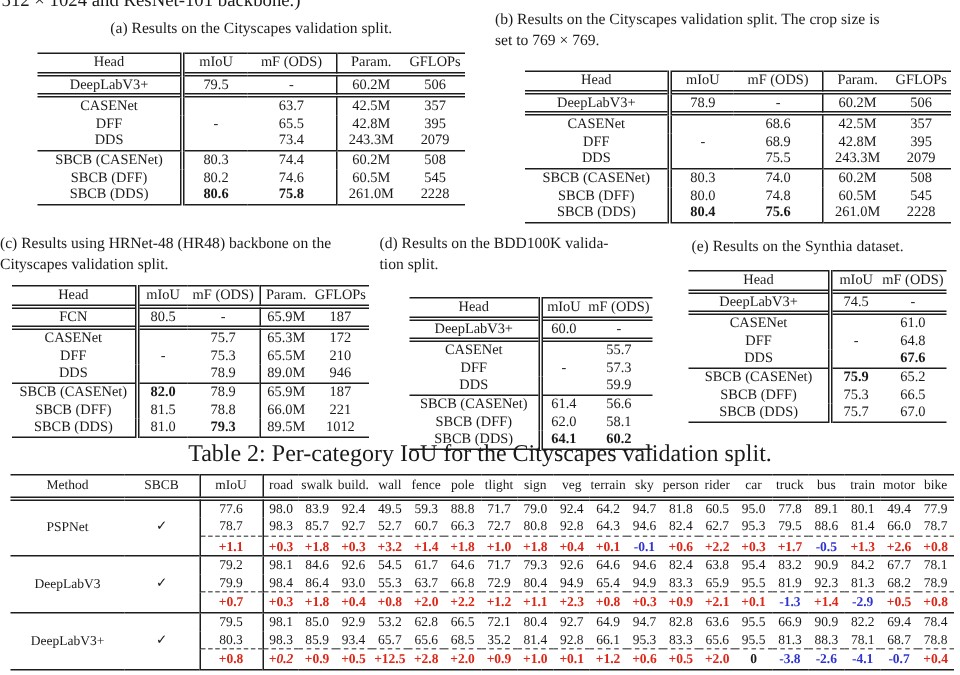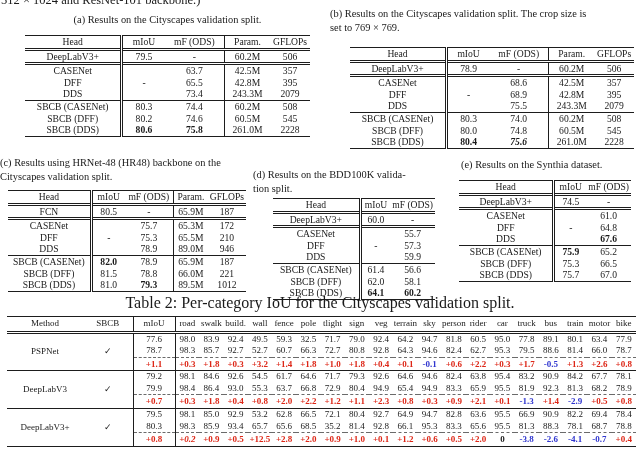--- a/index.html
+++ b/index.html
@@ -182,21 +182,21 @@
       <tr>
         <td>SBCB (DFF)</td>
         <td class="vd">80.0</td>
         <td>74.8</td>
         <td class="vs">60.5M</td>
         <td>545</td>
       </tr>
       <tr>
         <td>SBCB (DDS)</td>
         <td class="vd" style="font-weight: bold;">80.4</td>
-        <td style="font-weight: bold; font-style: italic;">75.6</td>
+        <td style="font-weight: bold;">75.6</td>
         <td class="vs">261.0M</td>
         <td>2228</td>
       </tr>
     </tbody>
   </table>
 
 <div class="abs cap" style="left:0; top:156px; width:252px;">(c) Results using HRNet-48 (HR48) backbone on the
 Cityscapes validation split.</div>
 <table class="abs sub" style="left:8px; top:190px; width:238px;">
     <colgroup>
@@ -265,21 +265,21 @@
       <tr>
         <td>SBCB (DDS)</td>
         <td class="vd">81.0</td>
         <td style="font-weight: bold;">79.3</td>
         <td class="vs">89.5M</td>
         <td>1012</td>
       </tr>
     </tbody>
   </table>
 
-<div class="abs cap" style="left:253px; top:168px; width:202px;">(d) Results on the BDD100K valida-
+<div class="abs cap" style="left:253px; top:156px; width:202px;">(d) Results on the BDD100K valida-
 tion split.</div>
 <table class="abs sub" style="left:273px; top:198px; width:162px;">
     <colgroup>
       <col style="width: 56%;">
       <col style="width: 19%;">
       <col style="width: 25%;">
     </colgroup>
     <thead>
       <tr>
         <th>Head</th>
@@ -442,33 +442,33 @@
     <tbody>
       <tr>
         <td class="method" rowspan="3">PSPNet</td>
         <td class="method check" rowspan="3">✓</td>
         <td class="vs">77.6</td>
         <td class="vs">98.0</td>
         <td>83.9</td>
         <td>92.4</td>
         <td>49.5</td>
         <td>59.3</td>
-        <td>32.5</td>
+        <td>88.8</td>
         <td>71.7</td>
         <td>79.0</td>
         <td>92.4</td>
         <td>64.2</td>
         <td>94.7</td>
         <td>81.8</td>
         <td>60.5</td>
         <td>95.0</td>
         <td>77.8</td>
         <td>89.1</td>
         <td>80.1</td>
-        <td>63.4</td>
+        <td>49.4</td>
         <td>77.9</td>
       </tr>
       <tr>
         <td class="vs">78.7</td>
         <td class="vs">98.3</td>
         <td>85.7</td>
         <td>92.7</td>
         <td>52.7</td>
         <td>60.7</td>
         <td>66.3</td>

